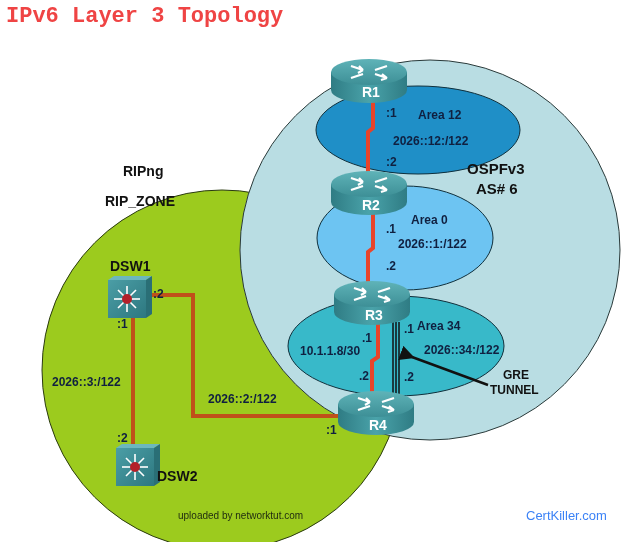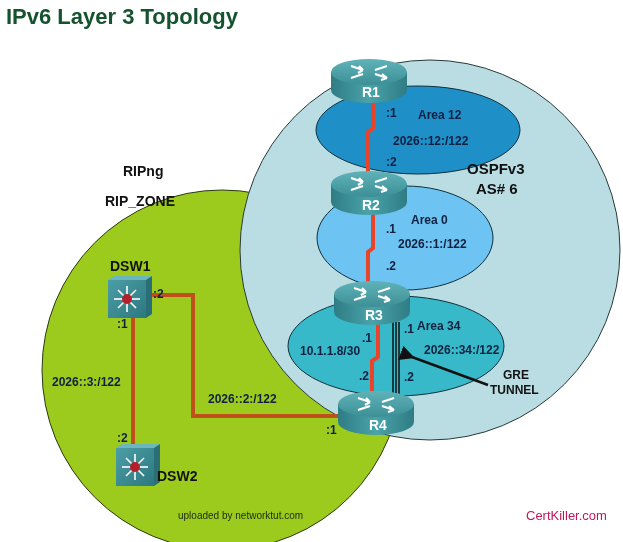--- a/index.html
+++ b/index.html
@@ -1,20 +1,20 @@
 <!DOCTYPE html>
 <html><head>
 <meta charset="utf-8">
 <style>
   html, body { margin: 0; padding: 0; background: #ffffff; }
   body { width: 623px; height: 542px; position: relative; overflow: hidden; font-family: "Liberation Sans", sans-serif; }
   #stage { position: absolute; left: 0; top: 0; width: 623px; height: 542px; }
-  .title { position: absolute; left: 6px; top: 4px; font-size: 22px; font-weight: bold; color: #14532d; font-family: Liberation Sans, sans-serif; }
+  .title { position: absolute; left: 6px; top: 4px; font-size: 22px; font-weight: bold; color: #ef4444; font-family: Liberation Mono, monospace; }
   svg text { font-family: "Liberation Sans", sans-serif; font-weight: bold; }
-  .watermark { position: absolute; left: 526px; top: 508px; font-size: 13px; color: #be185d; font-family: "Liberation Sans", sans-serif; }
+  .watermark { position: absolute; left: 526px; top: 508px; font-size: 13px; color: #3b82f6; font-family: "Liberation Sans", sans-serif; }
 </style>
 </head>
 <body>
 
 <div class="title">IPv6 Layer 3 Topology</div>
 
 <svg id="stage" viewBox="0 0 623 542" width="623" height="542">
   <defs>
     <linearGradient id="routerTop" x1="0" y1="0" x2="0" y2="1">
       <stop offset="0" stop-color="#5fb3b8"></stop>

